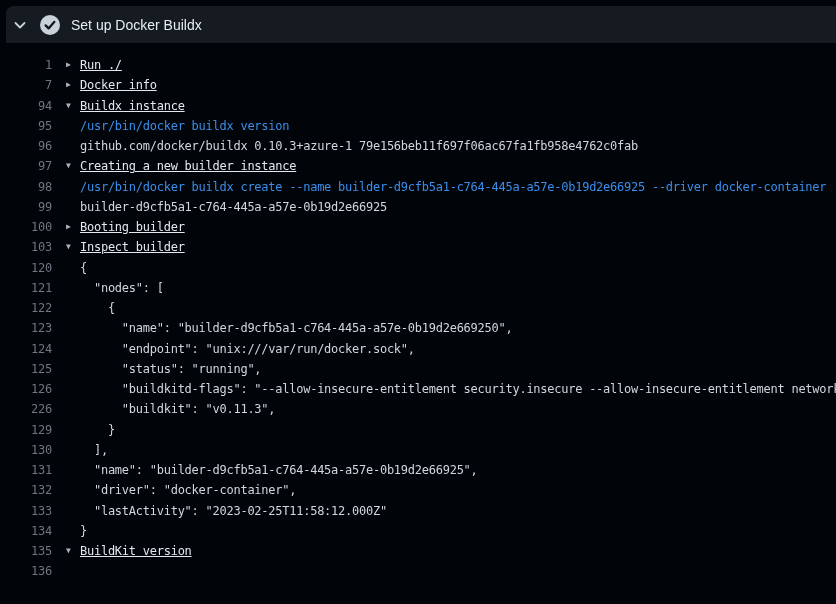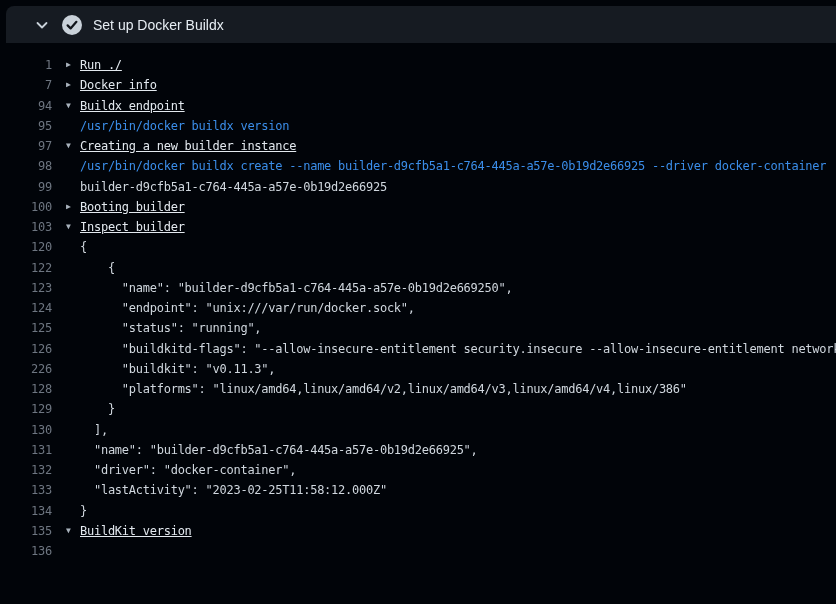--- a/index.html
+++ b/index.html
@@ -20,21 +20,21 @@
     font-family:"DejaVu Sans Mono","Liberation Mono",monospace;
     position:relative;
   }
   .step-header{
     position:absolute;
     left:6px; top:6px; right:0; height:37px;
     background:var(--header-bg);
     border-radius:8px 0 0 0;
     display:flex;
     align-items:center;
-    padding-left:29px;
+    padding-left:7px;
     cursor:pointer;
   }
   .chev{width:14px;height:14px;display:flex;align-items:center;justify-content:center;flex:none;}
   .check{width:22px;height:22px;margin-left:12px;flex:none;display:flex;align-items:center;justify-content:center;}
   .step-title{
     margin-left:10px;
     font-family:"Liberation Sans","DejaVu Sans",sans-serif;
     font-size:14px;
     color:var(--title-fg);
     white-space:nowrap;
@@ -94,35 +94,36 @@
       <circle cx="11" cy="11" r="10" fill="#c9d1d9"></circle>
       <path d="M6.6 11.4 L9.6 14.4 L15.4 7.8" fill="none" stroke="#10141a" stroke-width="2.2" stroke-linecap="round" stroke-linejoin="round"></path>
     </svg>
   </span>
   <span class="step-title">Set up Docker Buildx</span>
 </div>
 
 <div class="log" id="log">
     <div class="row"><span class="num">1</span><span class="grp"><span class="arrow">▶</span><span class="lbl">Run ./</span></span></div>
     <div class="row"><span class="num">7</span><span class="grp"><span class="arrow">▶</span><span class="lbl">Docker info</span></span></div>
-    <div class="row"><span class="num">94</span><span class="grp"><span class="arrow">▼</span><span class="lbl">Buildx endpoint</span></span></div>
+    <div class="row"><span class="num">94</span><span class="grp"><span class="arrow">▼</span><span class="lbl">Buildx instance</span></span></div>
     <div class="row"><span class="num">95</span><span class="txt cmd">/usr/bin/docker buildx version</span></div>
+    <div class="row"><span class="num">96</span><span class="txt">github.com/docker/buildx 0.10.3+azure-1 79e156beb11f697f06ac67fa1fb958e4762c0fab</span></div>
     <div class="row"><span class="num">97</span><span class="grp"><span class="arrow">▼</span><span class="lbl">Creating a new builder instance</span></span></div>
     <div class="row"><span class="num">98</span><span class="txt cmd">/usr/bin/docker buildx create --name builder-d9cfb5a1-c764-445a-a57e-0b19d2e66925 --driver docker-container</span></div>
     <div class="row"><span class="num">99</span><span class="txt">builder-d9cfb5a1-c764-445a-a57e-0b19d2e66925</span></div>
     <div class="row"><span class="num">100</span><span class="grp"><span class="arrow">▶</span><span class="lbl">Booting builder</span></span></div>
     <div class="row"><span class="num">103</span><span class="grp"><span class="arrow">▼</span><span class="lbl">Inspect builder</span></span></div>
     <div class="row"><span class="num">120</span><span class="txt">{</span></div>
+    <div class="row"><span class="num">121</span><span class="txt">  "nodes": [</span></div>
     <div class="row"><span class="num">122</span><span class="txt">    {</span></div>
     <div class="row"><span class="num">123</span><span class="txt">      "name": "builder-d9cfb5a1-c764-445a-a57e-0b19d2e669250",</span></div>
     <div class="row"><span class="num">124</span><span class="txt">      "endpoint": "unix:///var/run/docker.sock",</span></div>
     <div class="row"><span class="num">125</span><span class="txt">      "status": "running",</span></div>
     <div class="row"><span class="num">126</span><span class="txt">      "buildkitd-flags": "--allow-insecure-entitlement security.insecure --allow-insecure-entitlement network.host",</span></div>
     <div class="row"><span class="num">226</span><span class="txt">      "buildkit": "v0.11.3",</span></div>
-    <div class="row"><span class="num">128</span><span class="txt">      "platforms": "linux/amd64,linux/amd64/v2,linux/amd64/v3,linux/amd64/v4,linux/386"</span></div>
     <div class="row"><span class="num">129</span><span class="txt">    }</span></div>
     <div class="row"><span class="num">130</span><span class="txt">  ],</span></div>
     <div class="row"><span class="num">131</span><span class="txt">  "name": "builder-d9cfb5a1-c764-445a-a57e-0b19d2e66925",</span></div>
     <div class="row"><span class="num">132</span><span class="txt">  "driver": "docker-container",</span></div>
     <div class="row"><span class="num">133</span><span class="txt">  "lastActivity": "2023-02-25T11:58:12.000Z"</span></div>
     <div class="row"><span class="num">134</span><span class="txt">}</span></div>
     <div class="row"><span class="num">135</span><span class="grp"><span class="arrow">▼</span><span class="lbl">BuildKit version</span></span></div>
     <div class="row"><span class="num">136</span></div>
   </div>
 

